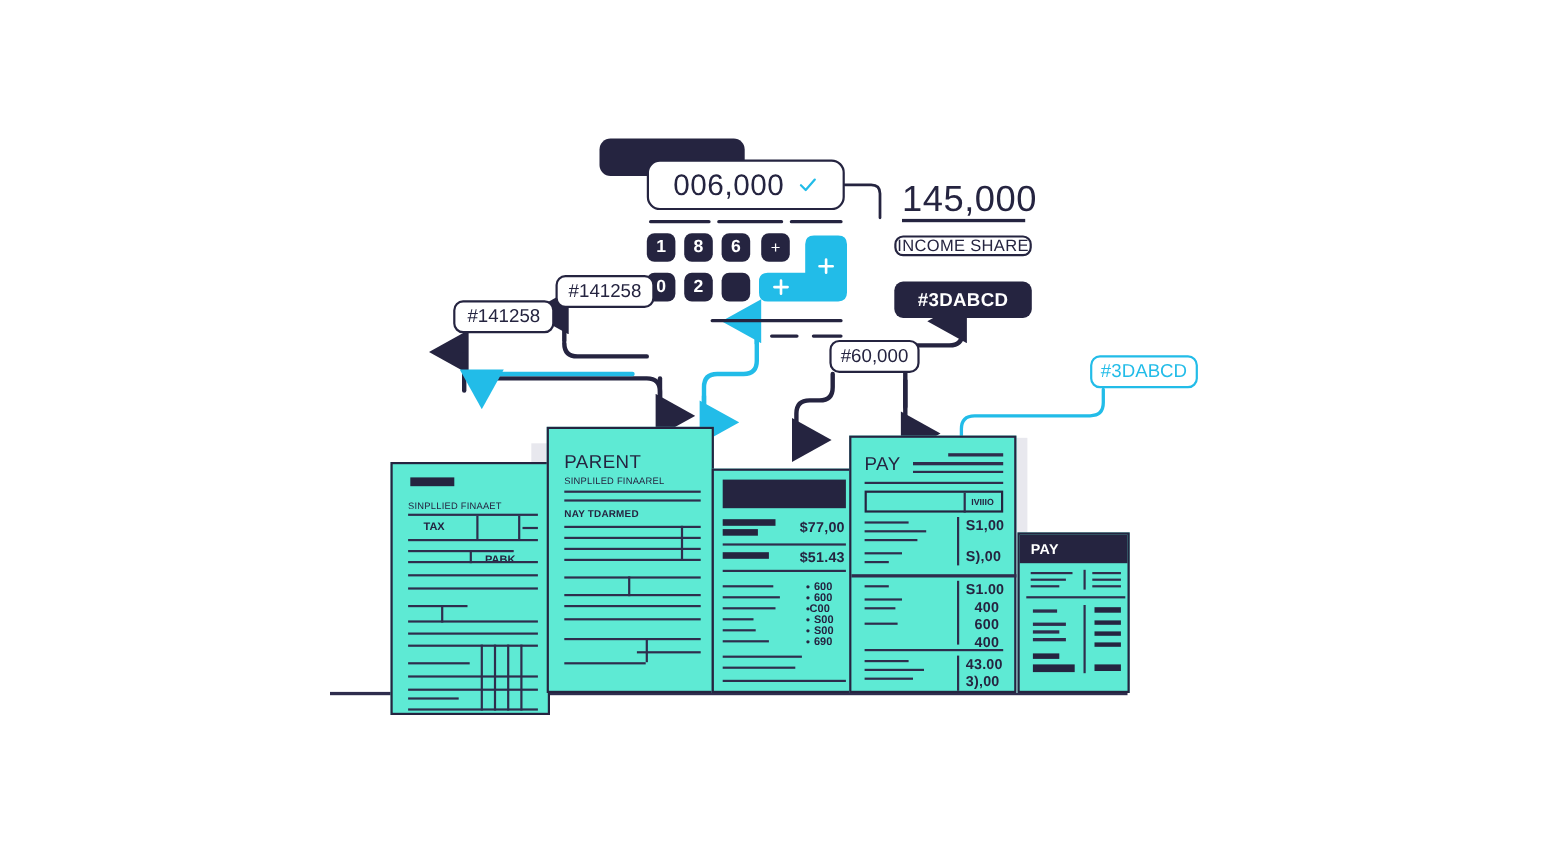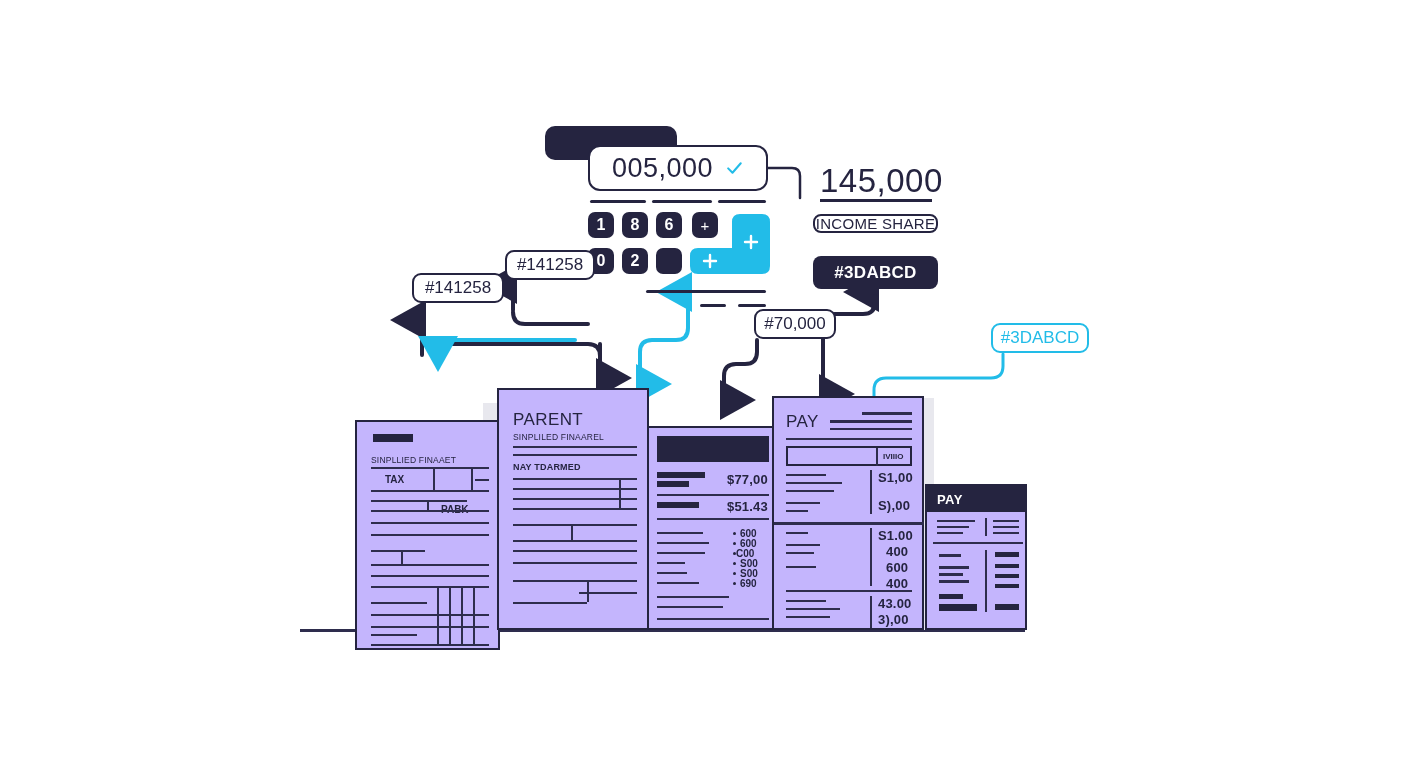--- a/index.html
+++ b/index.html
@@ -97,21 +97,21 @@
     white-space: nowrap;
     margin-left: 36px;
   }
   .chip.cyan {
     border-color: #22BCE8;
     color: #22BCE8;
   }
 
   
   .doc {
-    background: #c4b5fd;
+    background: #5eead4;
     border: 2.5px solid #252440;
   }
   .doc-shadow {
     position: absolute;
     background: #e8e8ee;
   }
   .doc-title {
     color: #252440;
     font-weight: 500;
   }
@@ -179,21 +179,21 @@
     <path d="M875,300 L875,292" fill="none" stroke="#252440" stroke-width="4" stroke-linecap="round" marker-end="url(#ah-ink-up)"></path>
     <path d="M823,370 L823,326 Q823,314 835,314 L863,314 Q875,314 875,302 L875,296" fill="none" stroke="#252440" stroke-width="4" stroke-linecap="round"></path>
     <path d="M823,346 L823,394" fill="none" stroke="#252440" stroke-width="4" stroke-linecap="round" marker-end="url(#ah-ink-dn)"></path>
 
     <path d="M1003,354 L1003,366 Q1003,378 991,378 L886,378 Q874,378 874,390 L874,400" fill="none" stroke="#22BCE8" stroke-width="3" stroke-linecap="round"></path>
   </svg>
 
   <div class="abs dark-tab" style="left:545px;top:126px;width:132px;height:34px;"></div>
 
   <div class="abs value-field" style="left:588px;top:145px;width:180px;height:46px;">
-    <span class="val">005,000</span>
+    <span class="val">006,000</span>
     <svg class="check" viewBox="0 0 24 24">
       <path d="M4 12.5 L9.5 18 L20 6" fill="none" stroke="#22BCE8" stroke-width="2.6" stroke-linecap="round" stroke-linejoin="round"></path>
     </svg>
   </div>
 
   <div class="abs tick" style="left:590px;top:200px;width:56px;"></div>
   <div class="abs tick" style="left:652px;top:200px;width:60px;"></div>
   <div class="abs tick" style="left:718px;top:200px;width:48px;"></div>
 
   <div class="abs" style="left:588px;top:212px;width:200px;height:64px;">
@@ -219,21 +219,21 @@
   <div class="abs tick" style="left:700px;top:304px;width:26px;height:3px;"></div>
   <div class="abs tick" style="left:738px;top:304px;width:28px;height:3px;"></div>
 
   <div class="abs metric-num" style="left:820px;top:162px;">145,000</div>
   <div class="abs metric-rule" style="left:820px;top:199px;width:112px;"></div>
   <div class="abs pill-outline" style="left:813px;top:214px;width:125px;height:19px;">INCOME SHARE</div>
   <div class="abs pill-solid" style="left:813px;top:256px;width:125px;height:33px;">#3DABCD</div>
 
   <div class="abs chip" style="left:376px;top:273px;width:92px;height:30px;">#141258</div>
   <div class="abs chip" style="left:469px;top:250px;width:90px;height:30px;">#141258</div>
-  <div class="abs chip" style="left:718px;top:309px;width:82px;height:30px;">#70,000</div>
+  <div class="abs chip" style="left:718px;top:309px;width:82px;height:30px;">#60,000</div>
   <div class="abs chip cyan" style="left:955px;top:323px;width:98px;height:30px;">#3DABCD</div>
 
   <div class="abs ground" style="left:300px;top:629px;width:725px;"></div>
 
   <div class="abs doc-shadow" style="left:483px;top:403px;width:18px;height:227px;"></div>
   <div class="abs doc" style="left:355px;top:420px;width:145px;height:230px;">
     <div class="abs bar" style="left:16px;top:12px;width:40px;height:8px;"></div>
     <div class="abs doc-title" style="left:14px;top:33px;font-size:8.5px;letter-spacing:.2px;">SINPLLIED FINAAET</div>
     <div class="abs line" style="left:14px;top:45px;width:118px;height:2px;"></div>
 

